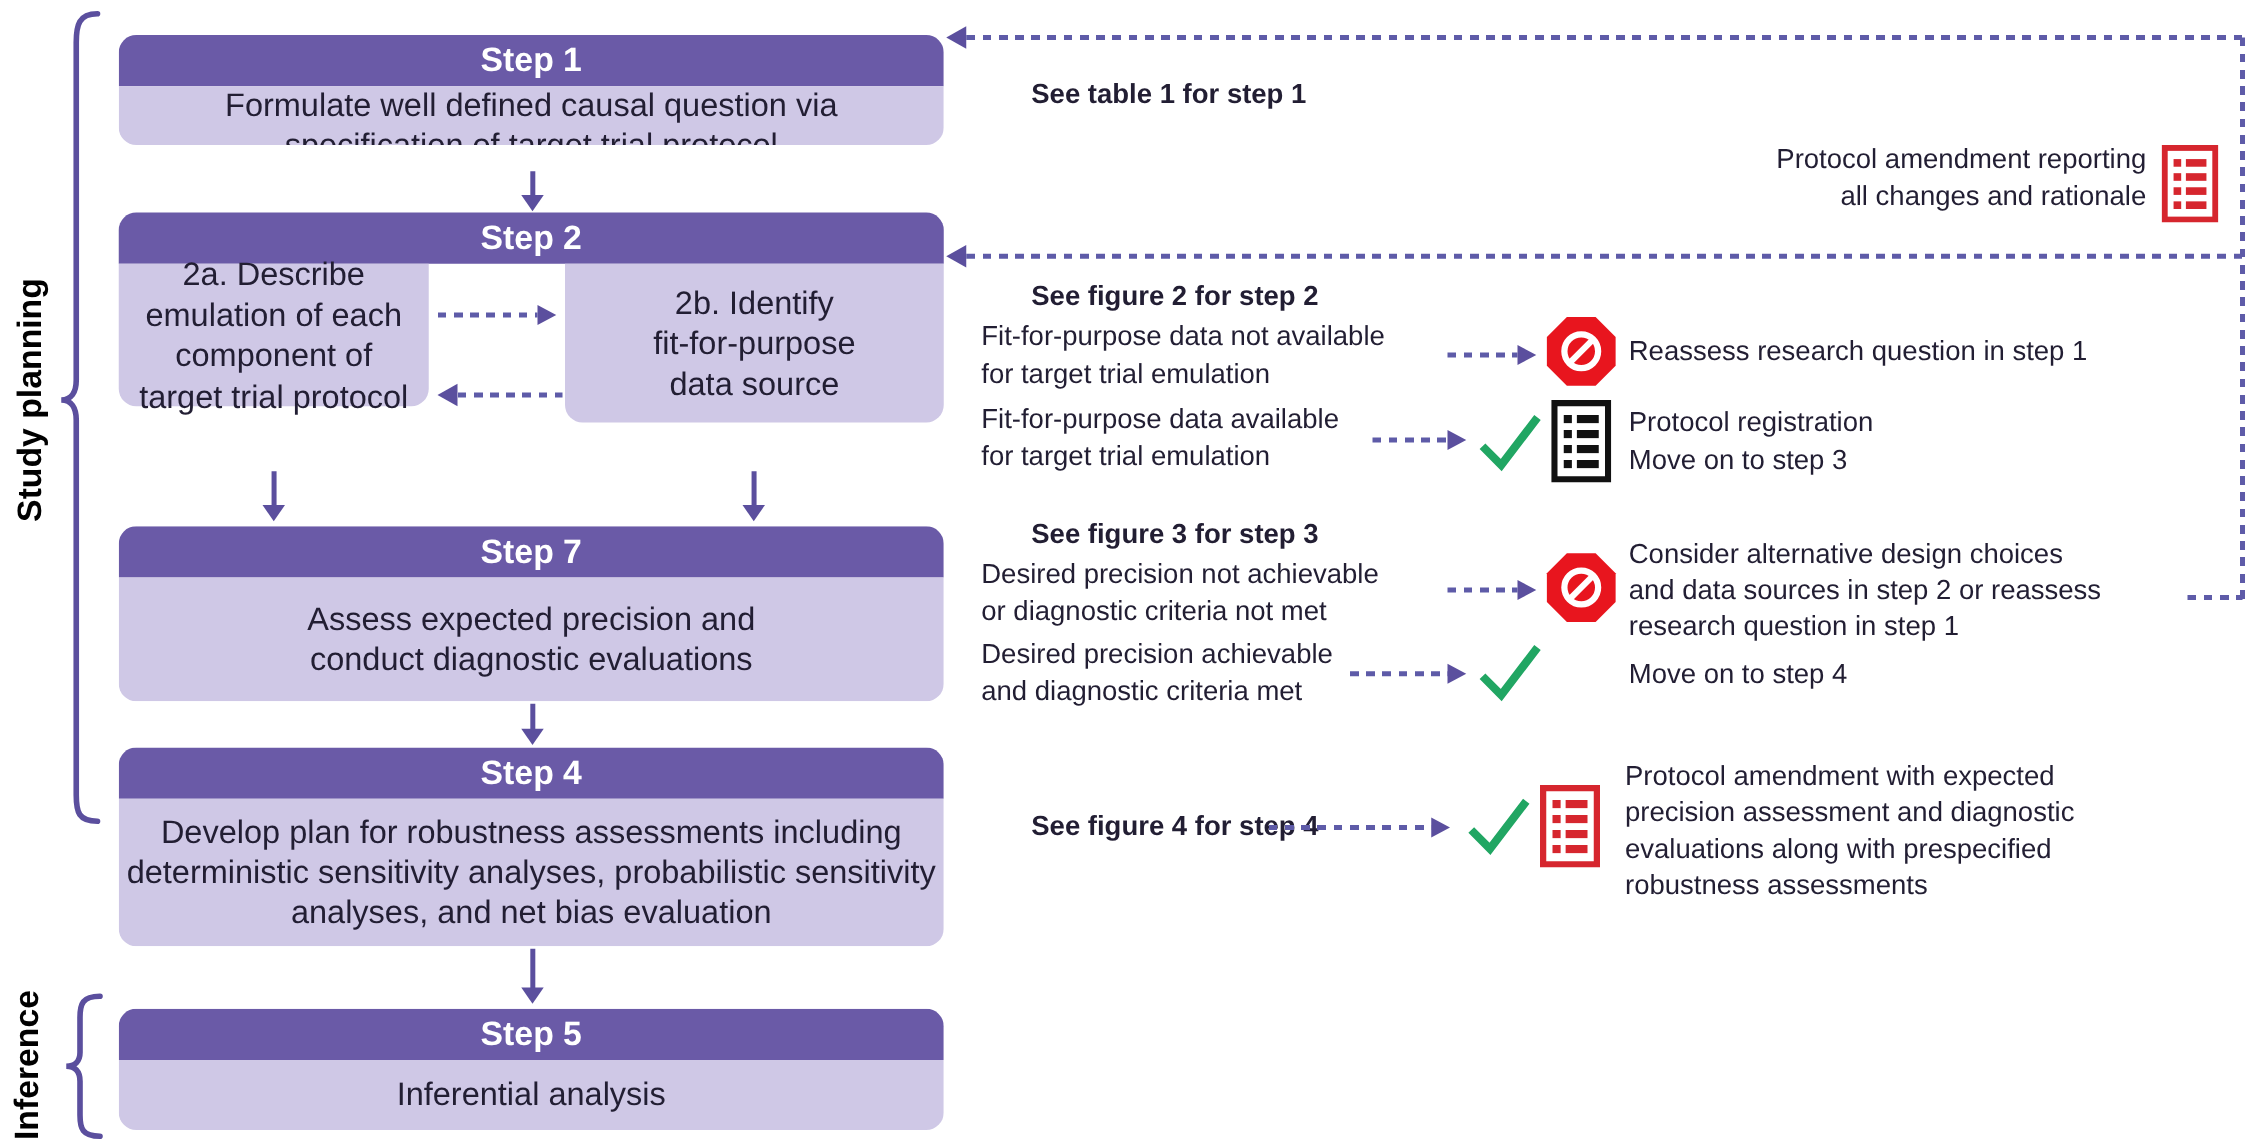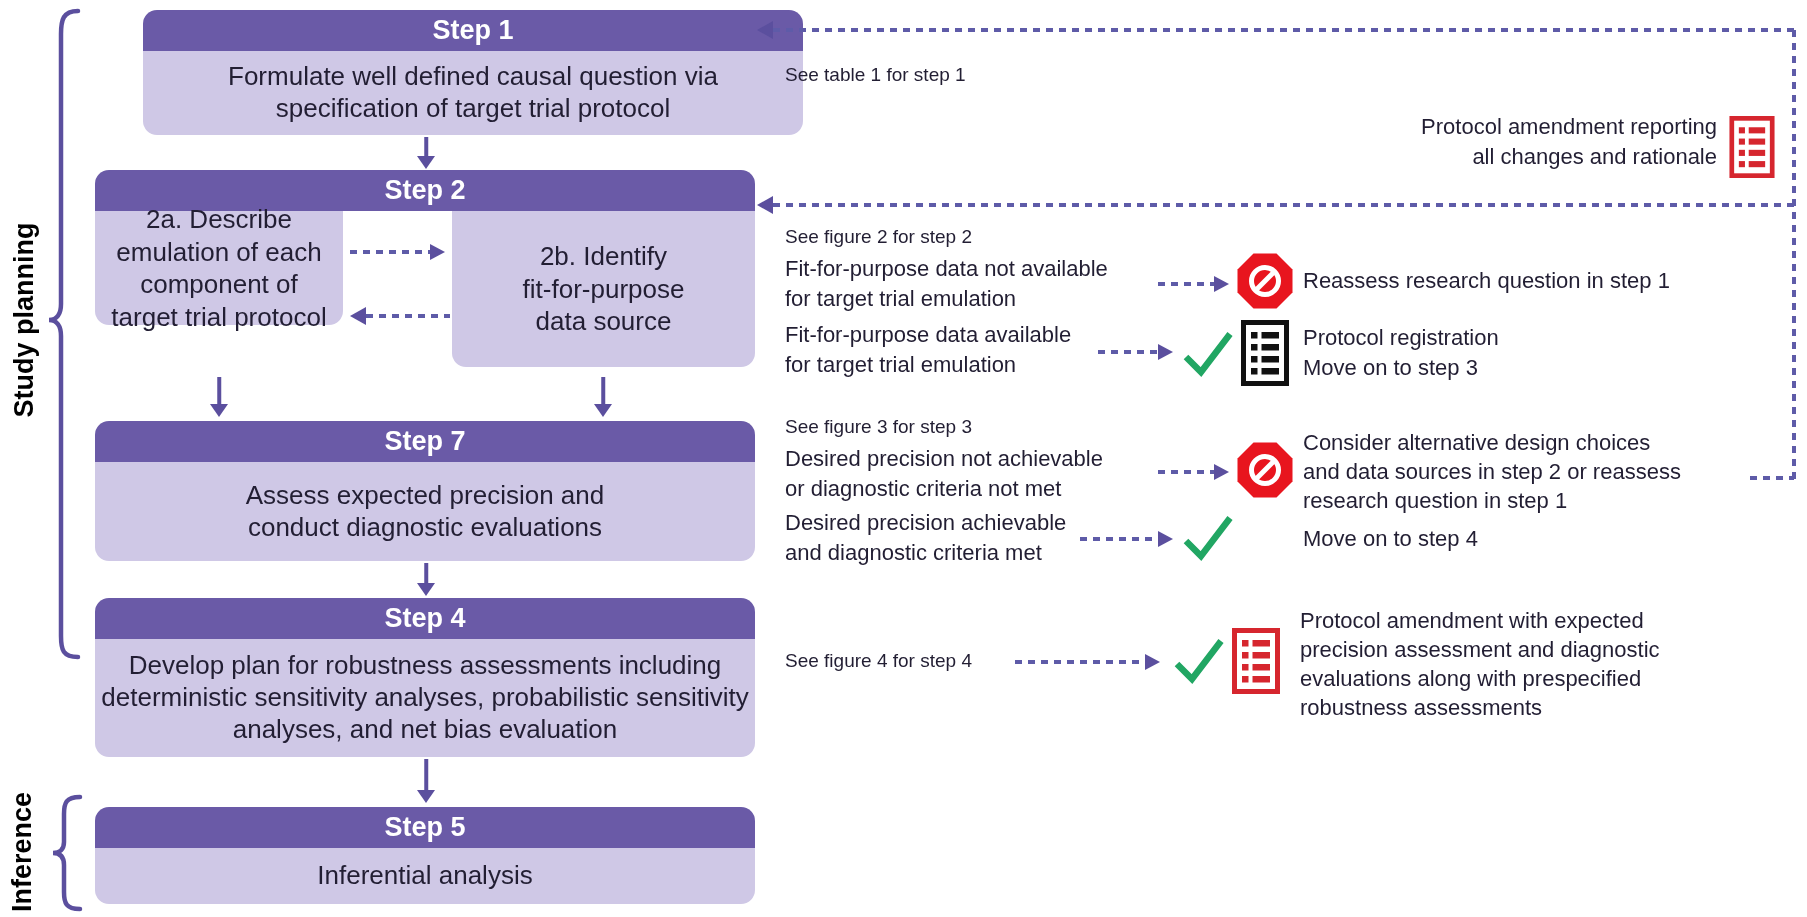--- a/index.html
+++ b/index.html
@@ -31,56 +31,56 @@
   .v-dot{position:absolute;width:4px;
         background:repeating-linear-gradient(180deg,#5e5ba8 0 7px,transparent 7px 13px);}
   .head-right{position:absolute;width:0;height:0;
         border-top:8px solid transparent;border-bottom:8px solid transparent;
         border-left:15px solid #5b4f9e;}
   .head-left{position:absolute;width:0;height:0;
         border-top:9px solid transparent;border-bottom:9px solid transparent;
         border-right:16px solid #5b4f9e;}
   
   .t{position:absolute;font-size:22px;line-height:30px;}
-  .t.b{font-weight:normal;font-size:19px;}
+  .t.b{font-weight:bold;font-size:22px;margin-left:40px;}
   .vlabel{position:absolute;font-weight:bold;font-size:27px;white-space:nowrap;
         transform:translate(-50%,-50%) rotate(-90deg);color:#000;}
   .icon{position:absolute;}
 </style>
 </head>
 <body>
 
 <div id="canvas">
 
   <div class="vlabel" style="left:24px;top:320px;">Study planning</div>
   <svg class="abs" style="left:46px;top:8px;" width="36" height="652" viewBox="0 0 36 652">
     <path d="M32,3 C17,3 15,12 15,26 L15,296 C15,306 11,312 3,312 C11,312 15,318 15,328 L15,628 C15,642 17,649 32,649" fill="none" stroke="#5b4f9e" stroke-width="4.5" stroke-linecap="round"></path>
   </svg>
   <div class="vlabel" style="left:22px;top:852px;">Inference</div>
   <svg class="abs" style="left:50px;top:794px;" width="34" height="118" viewBox="0 0 34 118">
     <path d="M30,3 C16,3 14,9 14,20 L14,48 C14,55 10,59 3,59 C10,59 14,63 14,71 L14,98 C14,109 16,115 30,115" fill="none" stroke="#5b4f9e" stroke-width="4.5" stroke-linecap="round"></path>
   </svg>
 
-  <div class="step" style="top:10px;height:125px;margin-left:48px;">
+  <div class="step" style="top:28px;height:88px;">
     <div class="step-header">Step 1</div>
     <div class="step-body ml">Formulate well defined causal question via
 specification of target trial protocol</div>
   </div>
 
   <div class="abs v-arrow" style="left:416px;top:137px;width:20px;height:32px;">
     <div class="shaft"></div>
       <div class="head"></div>
   </div>
 
   <div class="abs step-header" style="left:95px;top:170px;width:660px;border-radius:14px 14px 0 0;">Step 2</div>
   <div class="subbox ml" style="left:95px;top:211px;width:248px;height:114px;">2a. Describe
 emulation of each
 component of
 target trial protocol</div>
-  <div class="subbox ml" style="left:452px;top:211px;width:303px;height:156px;">2b. Identify
+  <div class="subbox ml" style="left:452px;top:211px;width:303px;height:127px;">2b. Identify
 fit-for-purpose
 data source</div>
 
   <div class="h-dot" style="left:350px;top:250px;width:80px;"></div>
   <div class="head-right" style="left:430px;top:244px;"></div>
   <div class="h-dot" style="left:366px;top:314px;width:84px;"></div>
   <div class="head-left" style="left:350px;top:307px;"></div>
 
   <div class="abs v-arrow" style="left:209px;top:377px;width:20px;height:40px;">
     <div class="shaft"></div>

